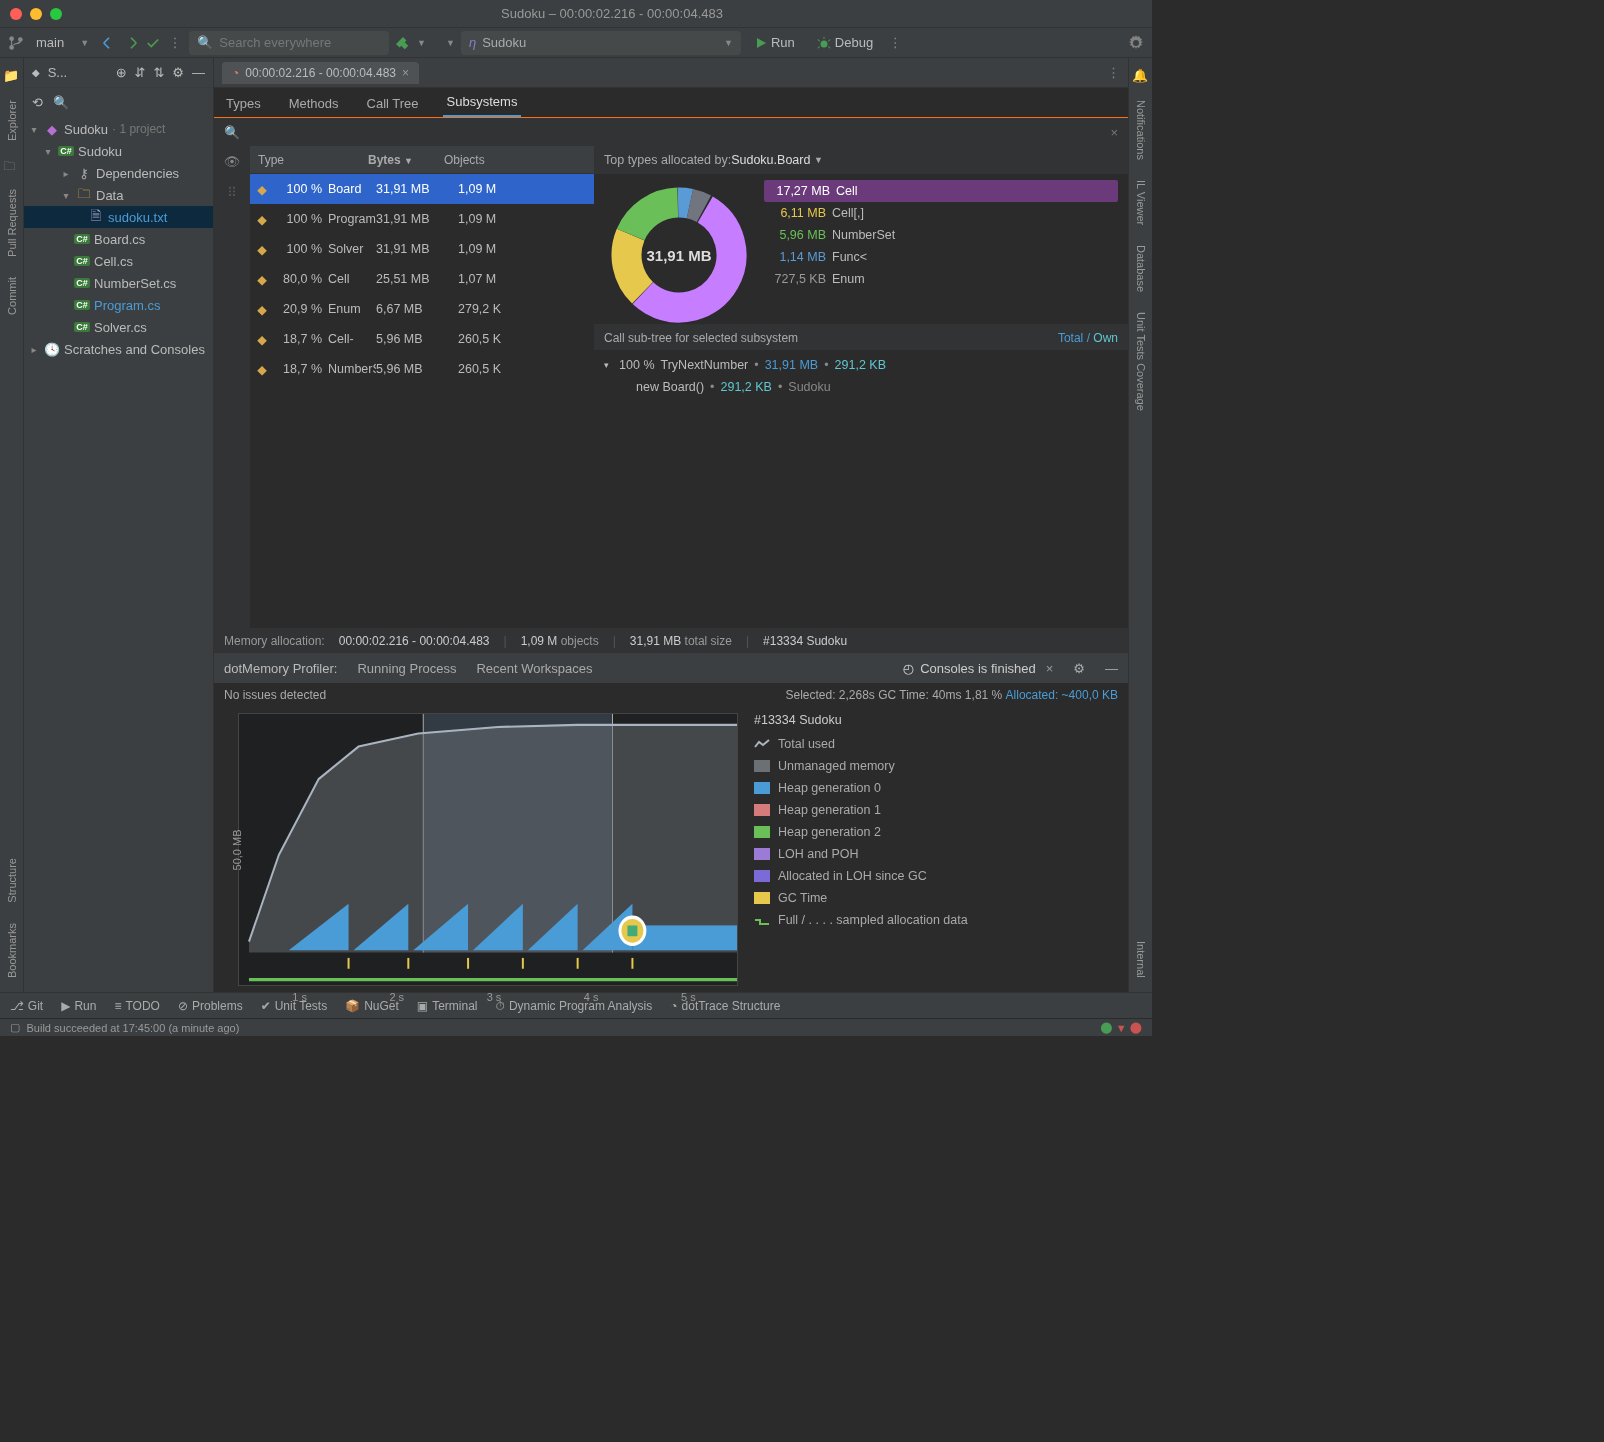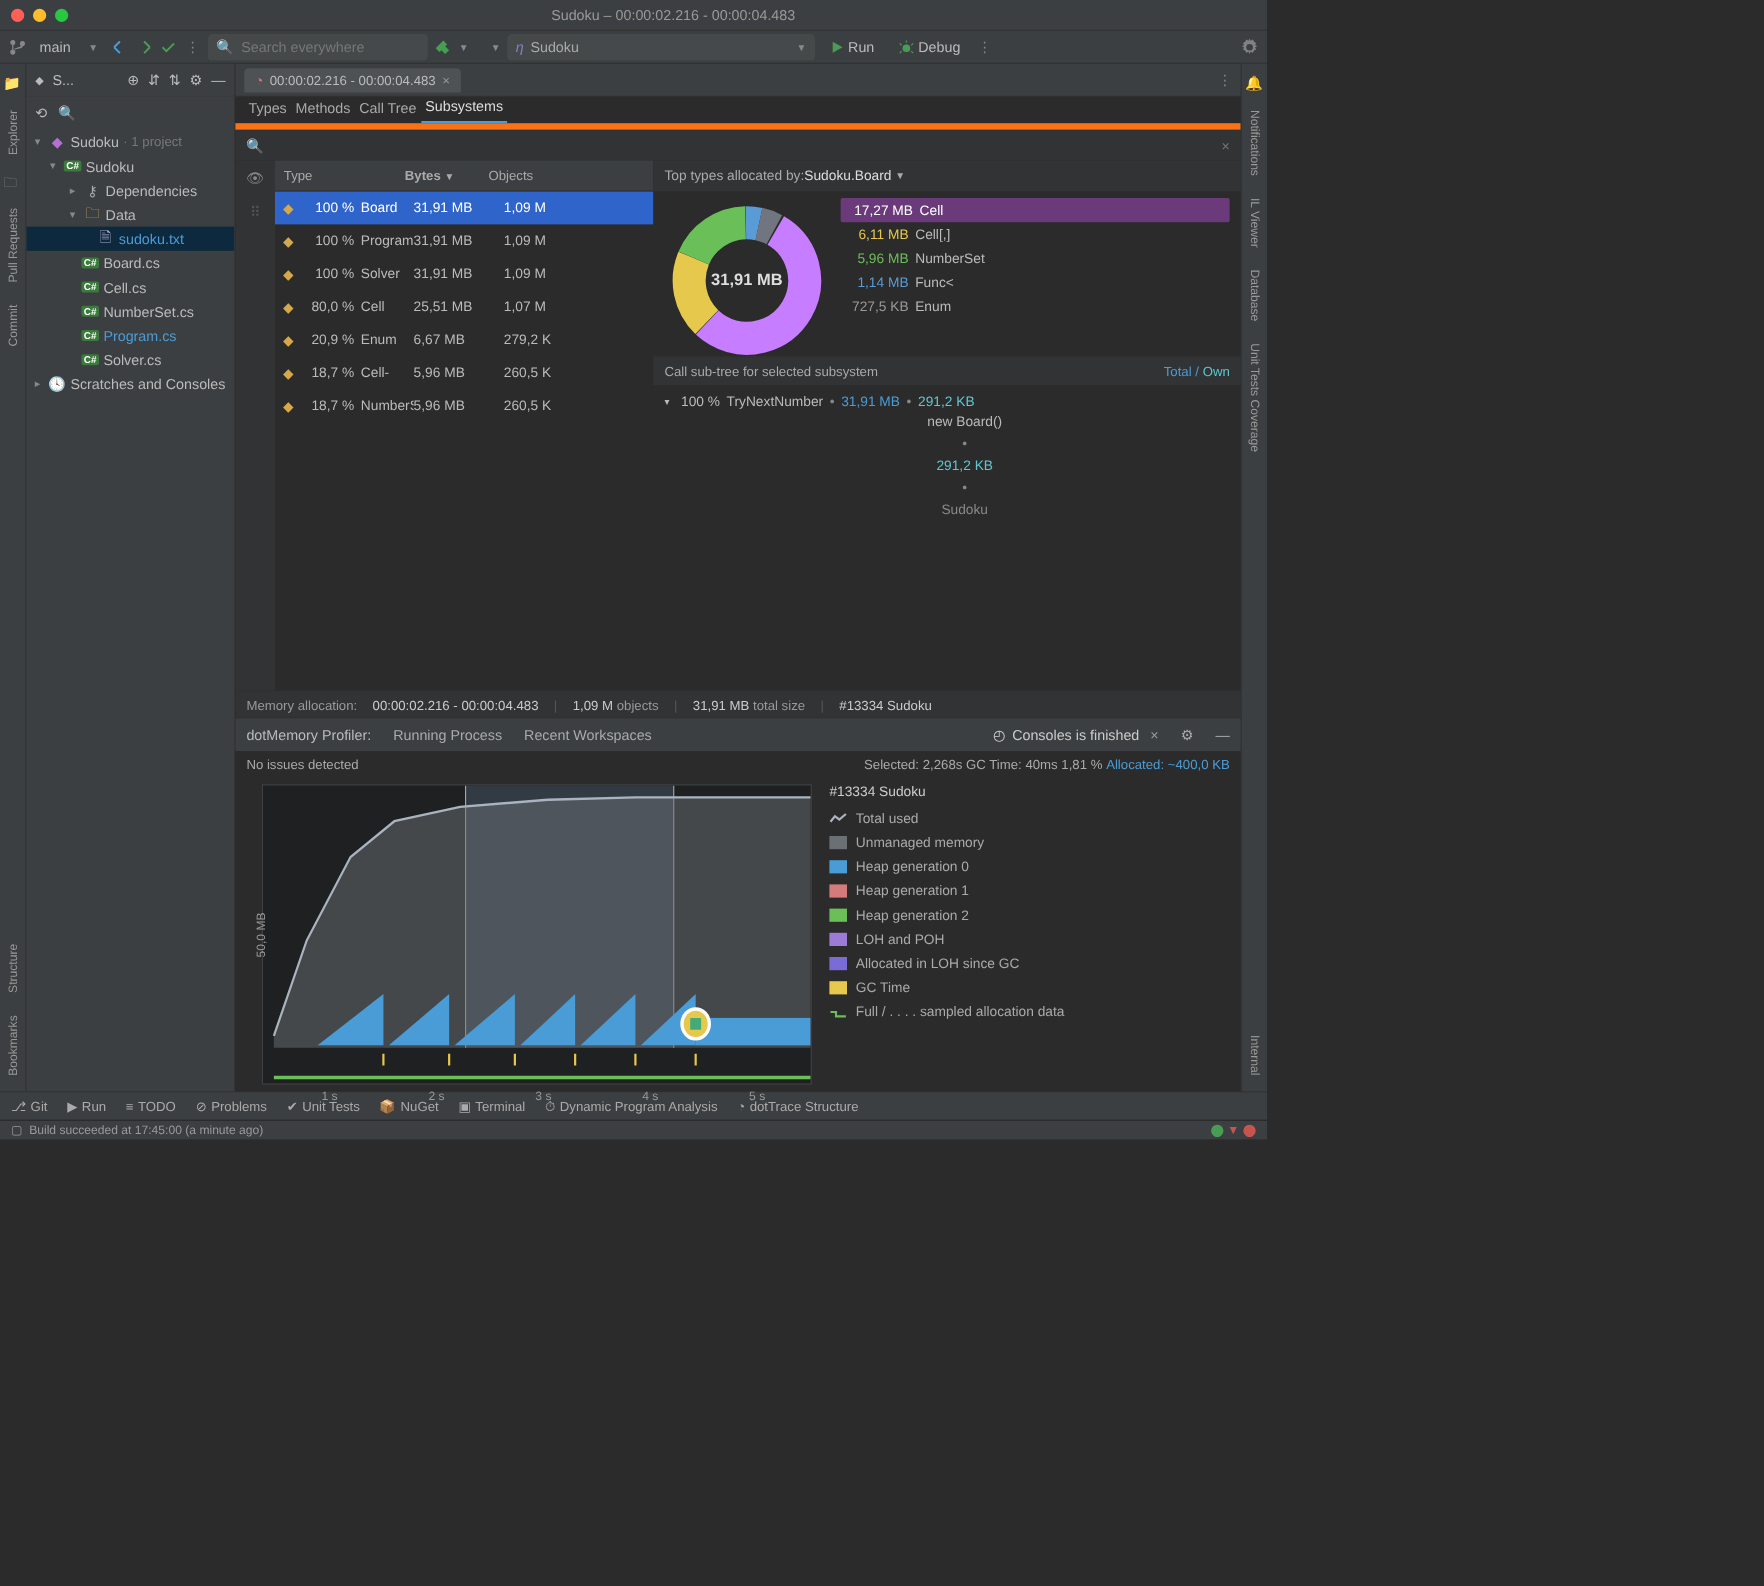--- a/index.html
+++ b/index.html
@@ -64,21 +64,21 @@
 .cs-badge{font-size:9px;background:#3a7a3a;color:#fff;border-radius:2px;padding:0 2px;font-weight:bold;}
 .proj-hint{color:#777;font-size:12px;}
 .blue{color:#4a9cd6;}
 
 .editor-area{flex:1;display:flex;flex-direction:column;background:#2b2b2b;}
 .editor-tabs{height:30px;background:#3c3f41;display:flex;align-items:center;padding:0 8px;border-bottom:1px solid #323232;}
 .editor-tab{display:flex;align-items:center;gap:6px;padding:4px 10px;background:#4e5254;border-radius:4px 4px 0 0;font-size:12px;}
 .editor-tab .close{color:#999;cursor:pointer;}
 .more-dots{margin-left:auto;color:#888;}
 
-.subtabs{height:30px;display:flex;align-items:flex-end;padding:0 8px;background:#2b2b2b;border-bottom:6px solid #f97316;}
+.subtabs{height:30px;display:flex;align-items:flex-end;padding:0 8px;gap:20px;background:#2b2b2b;border-bottom:1px solid #f97316;}
 .subtab{padding:6px 4px;color:#aaa;font-size:13px;cursor:pointer;}
 .subtab.active{color:#ddd;border-bottom:2px solid #4a9cd6;}
 
 .profiler-body{flex:1;display:flex;flex-direction:column;min-height:0;}
 .search-row{height:28px;background:#313335;display:flex;align-items:center;padding:0 10px;color:#666;}
 .search-row .sp{flex:1;}
 
 .main-split{flex:1;display:flex;min-height:0;}
 .eye-col{width:36px;background:#313335;display:flex;flex-direction:column;align-items:center;padding-top:8px;gap:16px;}
 .table-wrap{flex:1;display:flex;}
@@ -459,21 +459,21 @@
           <div class="subtree-body">
             <div class="sr">
               <span style="font-size:9px;">▾</span>
               <span class="pct">100 %</span>
               <span>TryNextNumber</span>
               <span class="dim">•</span>
               <span class="mb">31,91 MB</span>
               <span class="dim">•</span>
               <span class="kb">291,2 KB</span>
             </div>
-            <div class="sr" style="padding-left:32px;flex-direction:column;">
+            <div class="sr" style="padding-left:32px;">
               <span>new Board()</span>
               <span class="dim">•</span>
               <span class="kb">291,2 KB</span>
               <span class="dim">•</span>
               <span class="dim">Sudoku</span>
             </div>
           </div>
         </div>
       </div>
       <div class="status-strip">

